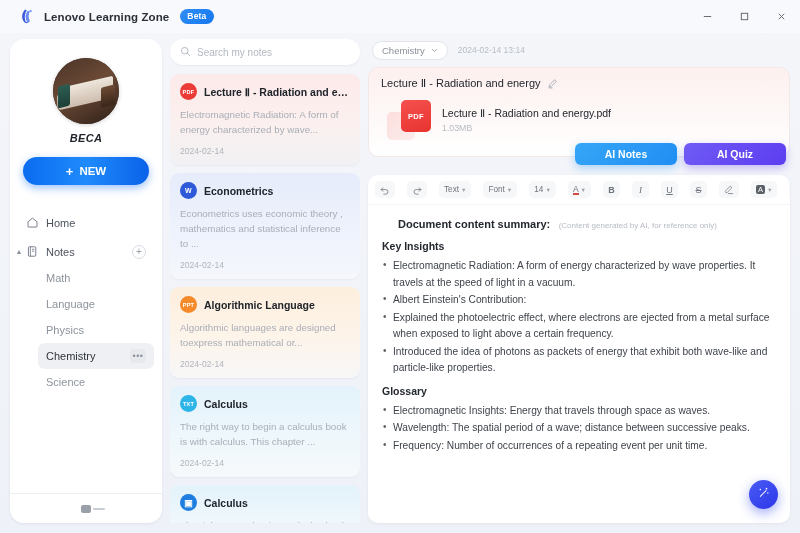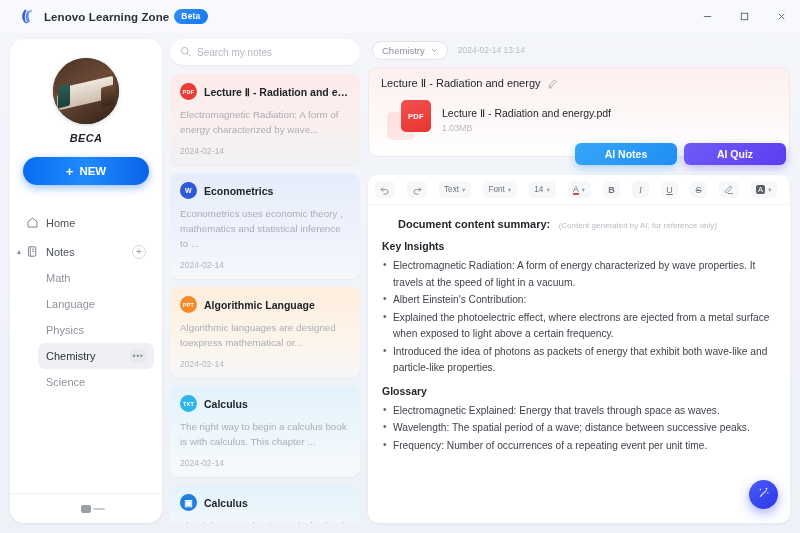--- a/index.html
+++ b/index.html
@@ -23,21 +23,21 @@
     padding: 0 0 0 18px;
     background: #f7f9fc;
   }
   .logo-mark {
     width: 19px; height: 19px; position: relative; margin-right: 7px; flex:0 0 19px;
   }
   .app-title {
     font-size: 11.5px; color: #2b2f36; font-weight: 600; letter-spacing: .1px;
   }
   .beta-badge {
-    margin-left: 5px;
+    margin-left: 11px;
     background: linear-gradient(135deg,#2f8ef6,#1577ef);
     color: #fff; font-size: 8.5px; font-weight: 700;
     padding: 2px 7px 2.5px; border-radius: 9px;
     letter-spacing: .2px;
   }
   .win-ctrls { margin-left: auto; display: flex; height: 33px; }
   .win-btn {
     width: 37px; height: 33px; display: flex; align-items: center; justify-content: center;
     color: #5b6068;
   }
@@ -512,21 +512,21 @@
           <div class="sec-h">Key Insights</div>
           <ul class="bullets">
             <li>Electromagnetic Radiation: A form of energy characterized by wave properties. It travels at the speed of light in a vacuum.</li>
             <li>Albert Einstein's Contribution:</li>
             <li>Explained the photoelectric effect, where electrons are ejected from a metal surface when exposed to light above a certain frequency.</li>
             <li>Introduced the idea of photons as packets of energy that exhibit both wave-like and particle-like properties.</li>
           </ul>
 
           <div class="sec-h">Glossary</div>
           <ul class="bullets">
-            <li>Electromagnetic Explained: Energy that travels through space as waves.</li>
+            <li>Electromagnetic Insights: Energy that travels through space as waves.</li>
             <li>Wavelength: The spatial period of a wave; distance between successive peaks.</li>
             <li>Frequency: Number of occurrences of a repeating event per unit time.</li>
           </ul>
         </div>
       </div>
 
       <div class="fab">
         <span>
           <svg width="15" height="15" viewBox="0 0 18 18">
             <path d="M4.5 13.5 L12 6 L12.8 6.8 L5.3 14.3 Z" fill="#fff"></path>

